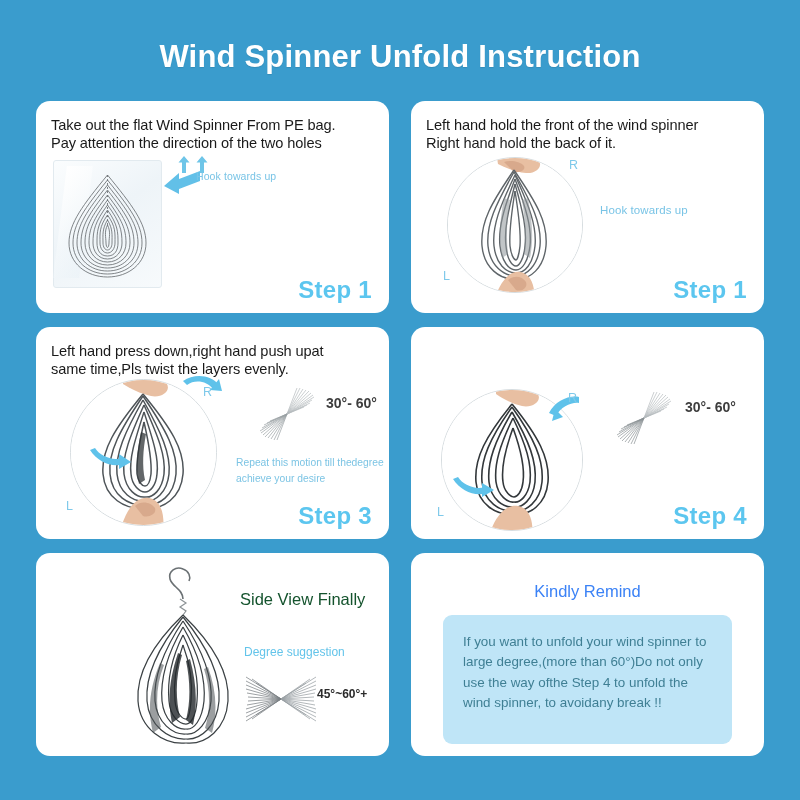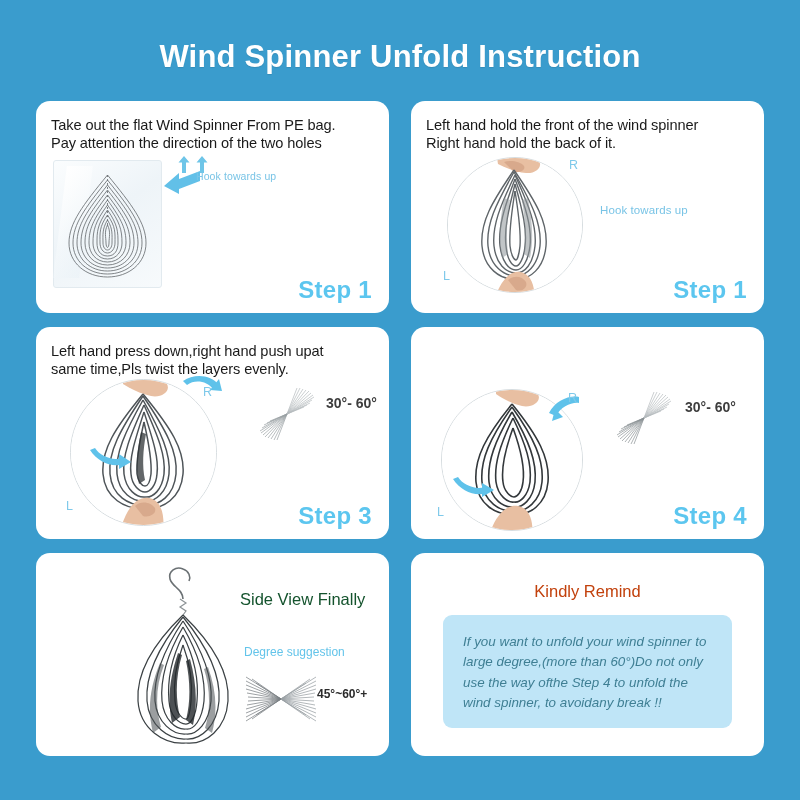--- a/index.html
+++ b/index.html
@@ -194,31 +194,30 @@
   }
 
   
   .remind-title {
     position: absolute;
     top: 29px;
     left: 0;
     width: 100%;
     text-align: center;
     font-size: 16.5px;
-    color: #c2410c;
+    color: #3b82f6;
   }
   .remind-box {
     position: absolute;
     left: 32px;
     top: 62px;
     width: 289px;
-    height: 113px;
+    height: 129px;
     background: #bfe5f7;
     border-radius: 9px;
-    font-style: italic;
   }
   .remind-text {
     position: absolute;
     left: 20px;
     top: 17px;
     right: 14px;
     font-size: 13.4px;
     line-height: 1.52;
     color: #3f7f94;
   }
@@ -396,20 +395,21 @@
             <line x1="33" y1="31" x2="43" y2="5"></line>
           <line x1="33" y1="31" x2="58" y2="17"></line>
             <line x1="33" y1="31" x2="56" y2="20"></line>
           <line x1="33" y1="31" x2="53" y2="22"></line>
             <line x1="33" y1="31" x2="50" y2="24"></line>
         </g>
       </svg>
     </div>
     <div class="deg-label s3-deg">30°- 60°</div>
 
+    <div class="repeat-note">Repeat this motion till thedegree achieve your desire</div>
 
     <div class="step-label">Step 3</div>
   </div>
 
   <div class="card step-card">
 
     <div class="circle-photo s4-circle">
       <svg width="140" height="140" viewBox="0 0 140 140">
         <rect width="140" height="140" fill="#ffffff"></rect>
         <path d="M54 -4 C 66 -10, 88 -6, 96 4 C 100 12, 90 18, 80 16 C 70 14, 60 8, 54 4 Z" fill="#e8bfa2"></path>

